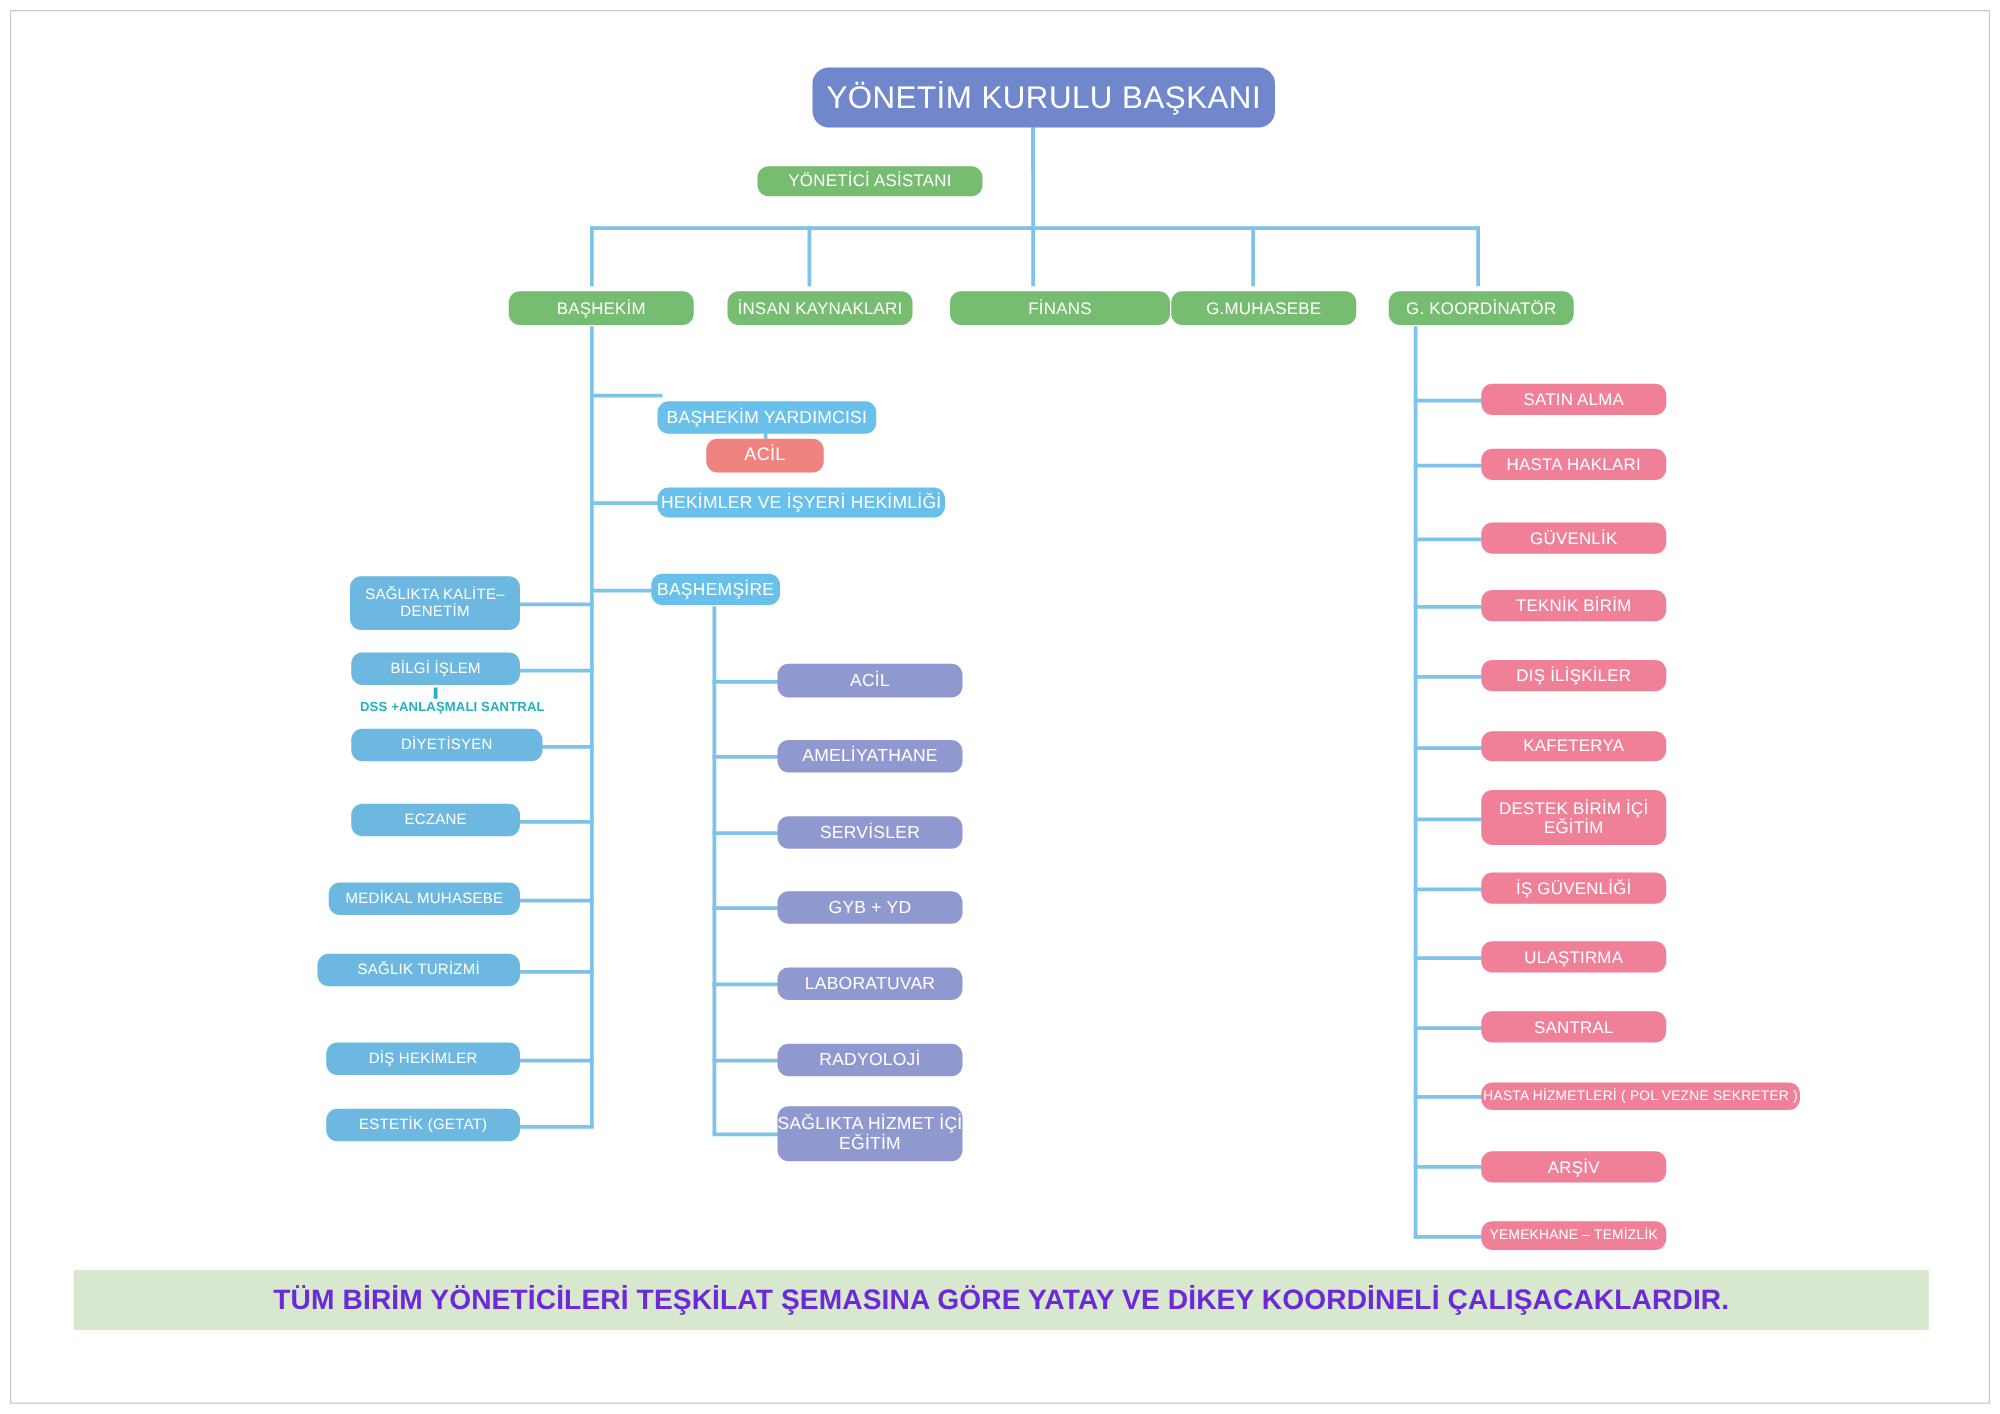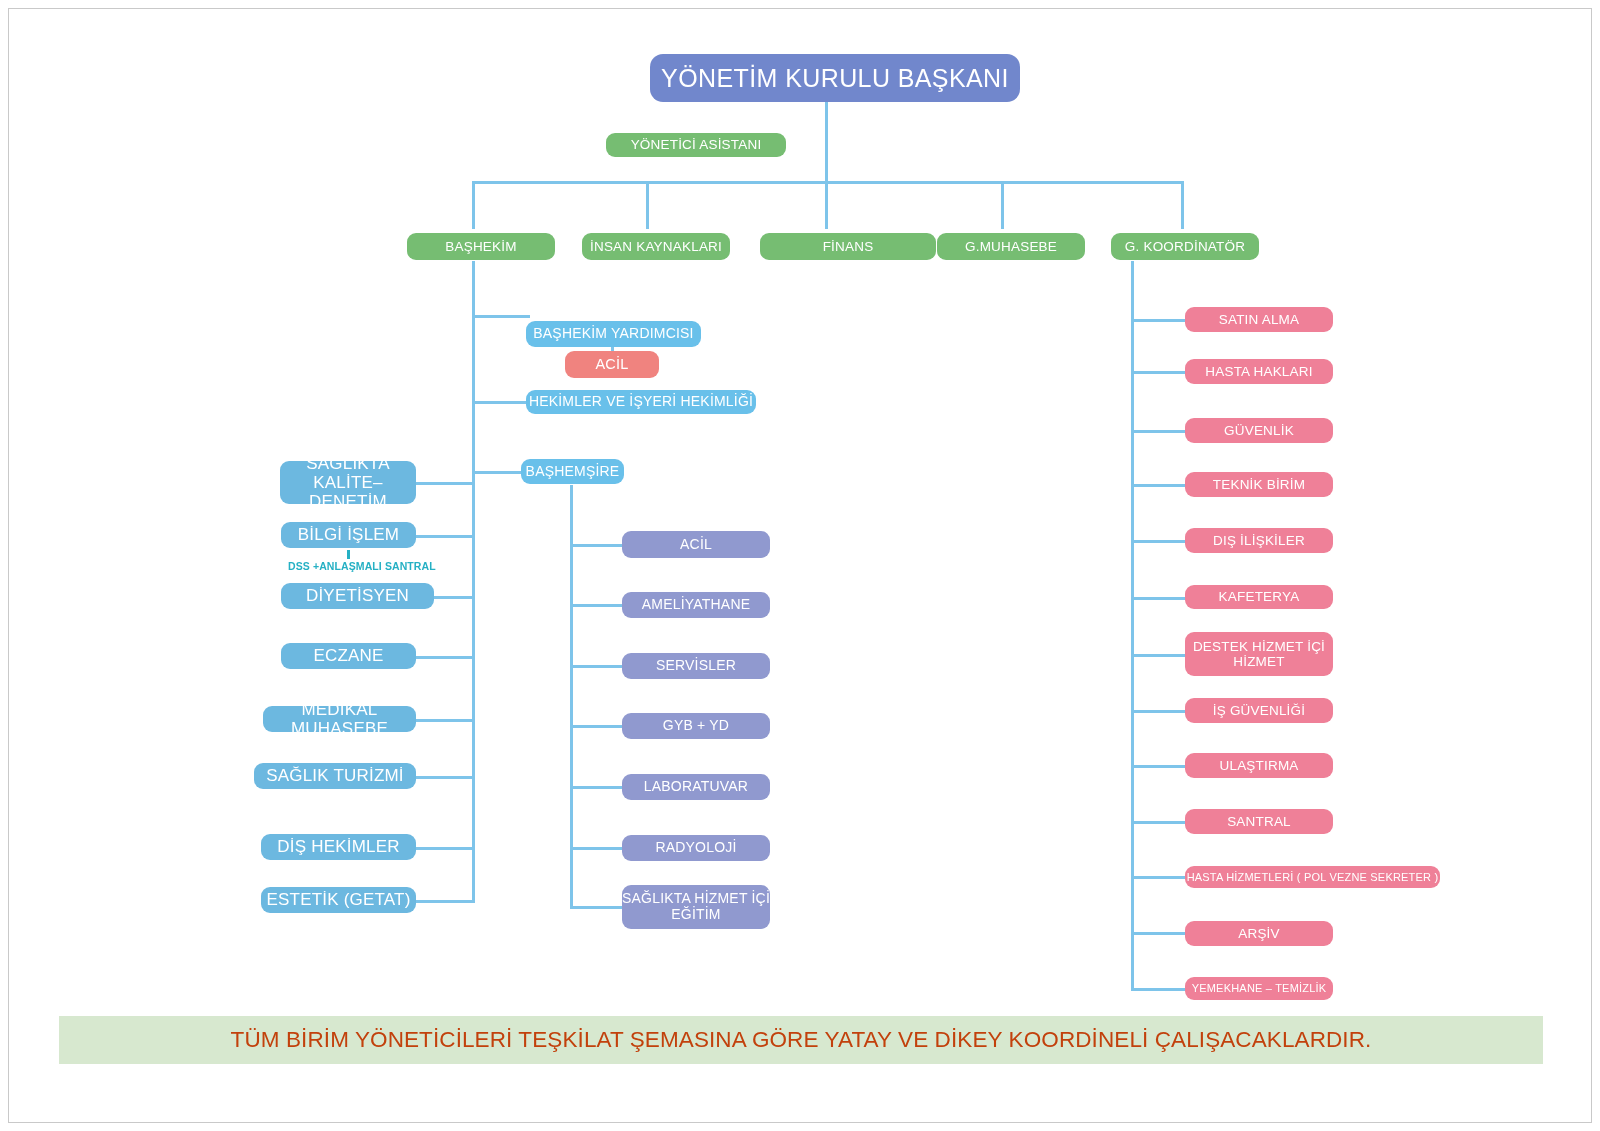--- a/index.html
+++ b/index.html
@@ -4,34 +4,34 @@
 <style>
   html,body{margin:0;padding:0;background:#ffffff;}
   body{font-family:"Liberation Sans", sans-serif;}
   #page{position:relative;width:1600px;height:1131px;background:#ffffff;overflow:hidden;}
   #frame{position:absolute;left:8px;top:8px;width:1584px;height:1115px;border:1px solid #c9c9c9;box-sizing:border-box;background:#fff;}
   .node{position:absolute;box-sizing:border-box;display:flex;align-items:center;justify-content:center;
         text-align:center;color:#ffffff;border-radius:9px;line-height:1.12;letter-spacing:.2px;z-index:5;}
   .node.root{background:#7187cc;border-radius:13px;font-size:25px;letter-spacing:.4px;}
   .node.green{background:#76bd72;font-size:13.5px;font-weight:500;}
   .node.blue{background:#69c0ea;font-size:14px;font-weight:500;}
-  .node.lblue{background:#6cb8e0;font-size:17px;font-weight:500;}
+  .node.lblue{background:#6cb8e0;font-size:12px;font-weight:500;}
   .node.purple{background:#9099cf;font-size:14px;font-weight:500;}
   .node.pink{background:#ef8098;font-size:13.5px;font-weight:500;}
   .node.red{background:#f0837f;font-size:14.5px;font-weight:500;}
   .node.tiny{font-size:11px;}
   .ln{position:absolute;background:#7ec4ea;z-index:1;}
   .lnv{width:3px;}
   .lnh{height:3px;}
   .minitext{position:absolute;color:#25b0c4;font-size:10.5px;font-weight:700;letter-spacing:.1px;
             white-space:nowrap;z-index:6;}
   .minitick{position:absolute;width:3px;height:9px;background:#25b0c4;z-index:6;}
   #banner{position:absolute;left:50px;top:1007px;width:1484px;height:48px;background:#d7e8cf;
           display:flex;align-items:center;justify-content:center;z-index:7;}
-  #banner span{color:#c2410c;font-size:22.5px;font-weight:400;letter-spacing:.1px;white-space:nowrap;}
+  #banner span{color:#6d28d9;font-size:22.5px;font-weight:700;letter-spacing:.1px;white-space:nowrap;}
 </style>
 </head>
 <body>
 
 <div id="page">
   <div id="frame">
 
     <div class="ln lnv" style="left:816px;top:92px;width:3px;height:36px;"></div>
 
     <div class="ln lnv" style="left:816px;top:92px;width:3px;height:82px;"></div>
@@ -118,21 +118,21 @@
     <div class="node purple" style="left:613px;top:765px;width:148px;height:26px;">LABORATUVAR</div>
     <div class="node purple" style="left:613px;top:826px;width:148px;height:26px;">RADYOLOJİ</div>
     <div class="node purple" style="left:613px;top:876px;width:148px;height:44px;">SAĞLIKTA HİZMET İÇİ EĞİTİM</div>
 
     <div class="node pink" style="left:1176px;top:298px;width:148px;height:25px;">SATIN ALMA</div>
     <div class="node pink" style="left:1176px;top:350px;width:148px;height:25px;">HASTA HAKLARI</div>
     <div class="node pink" style="left:1176px;top:409px;width:148px;height:25px;">GÜVENLİK</div>
     <div class="node pink" style="left:1176px;top:463px;width:148px;height:25px;">TEKNİK BİRİM</div>
     <div class="node pink" style="left:1176px;top:519px;width:148px;height:25px;">DIŞ İLİŞKİLER</div>
     <div class="node pink" style="left:1176px;top:576px;width:148px;height:24px;">KAFETERYA</div>
-    <div class="node pink" style="left:1176px;top:623px;width:148px;height:44px;">DESTEK HİZMET İÇİ HİZMET</div>
+    <div class="node pink" style="left:1176px;top:623px;width:148px;height:44px;">DESTEK BİRİM İÇİ EĞİTİM</div>
     <div class="node pink" style="left:1176px;top:689px;width:148px;height:25px;">İŞ GÜVENLİĞİ</div>
     <div class="node pink" style="left:1176px;top:744px;width:148px;height:25px;">ULAŞTIRMA</div>
     <div class="node pink" style="left:1176px;top:800px;width:148px;height:25px;">SANTRAL</div>
     <div class="node pink tiny" style="left:1176px;top:857px;width:255px;height:22px;">HASTA HİZMETLERİ ( POL VEZNE SEKRETER )</div>
     <div class="node pink" style="left:1176px;top:912px;width:148px;height:25px;">ARŞİV</div>
     <div class="node pink tiny" style="left:1176px;top:968px;width:148px;height:23px;">YEMEKHANE – TEMİZLİK</div>
 
     <div id="banner">
       <span>TÜM BİRİM YÖNETİCİLERİ TEŞKİLAT ŞEMASINA GÖRE YATAY VE DİKEY KOORDİNELİ ÇALIŞACAKLARDIR.</span>
     </div>

